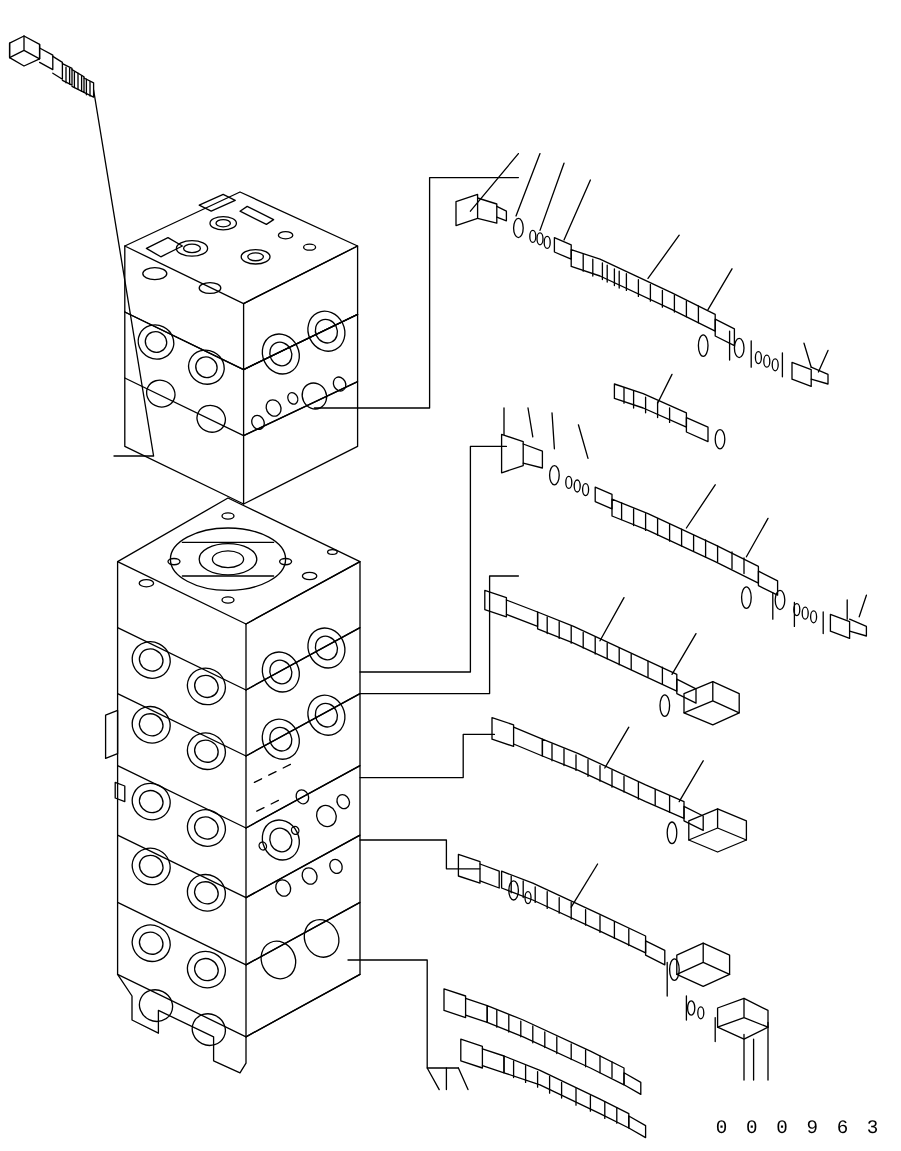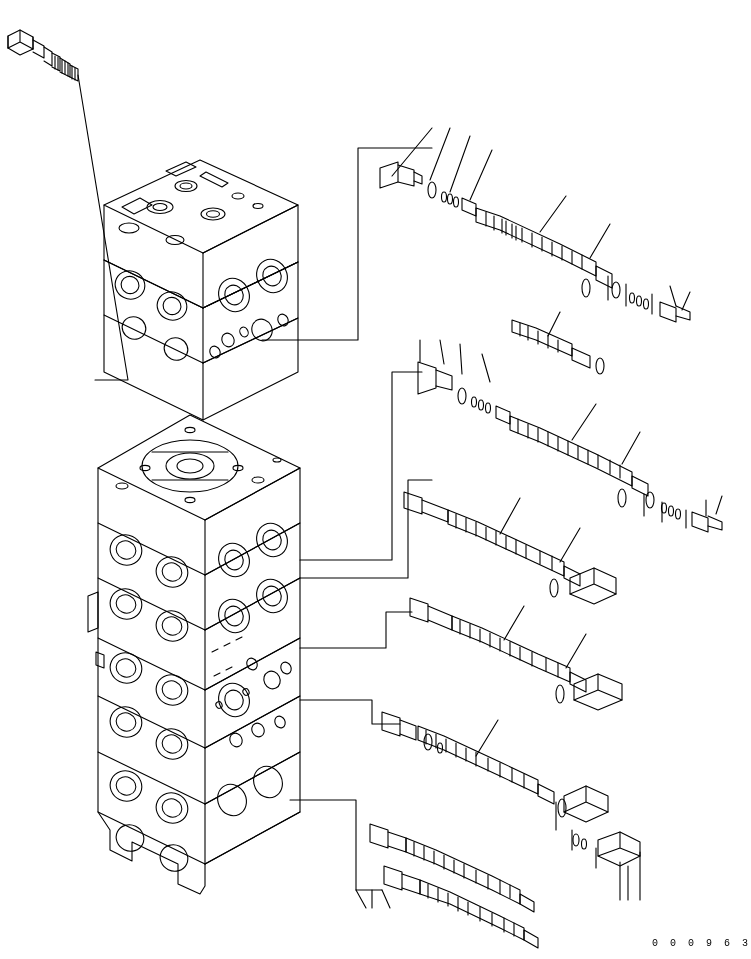--- a/index.html
+++ b/index.html
@@ -19,24 +19,24 @@
   }
   #diagram-svg {
     position: absolute;
     left: 0;
     top: 0;
     width: 751px;
     height: 959px;
   }
   .part-code {
     position: absolute;
-    right: 0;
+    right: 16px;
     bottom: 10px;
     font-family: "Liberation Mono", monospace;
-    font-size: 10px;
+    font-size: 16px;
     letter-spacing: 3px;
     color: #000000;
     white-space: nowrap;
   }
 </style>
 </head>
 <body>
 
 <div id="sheet">
 

